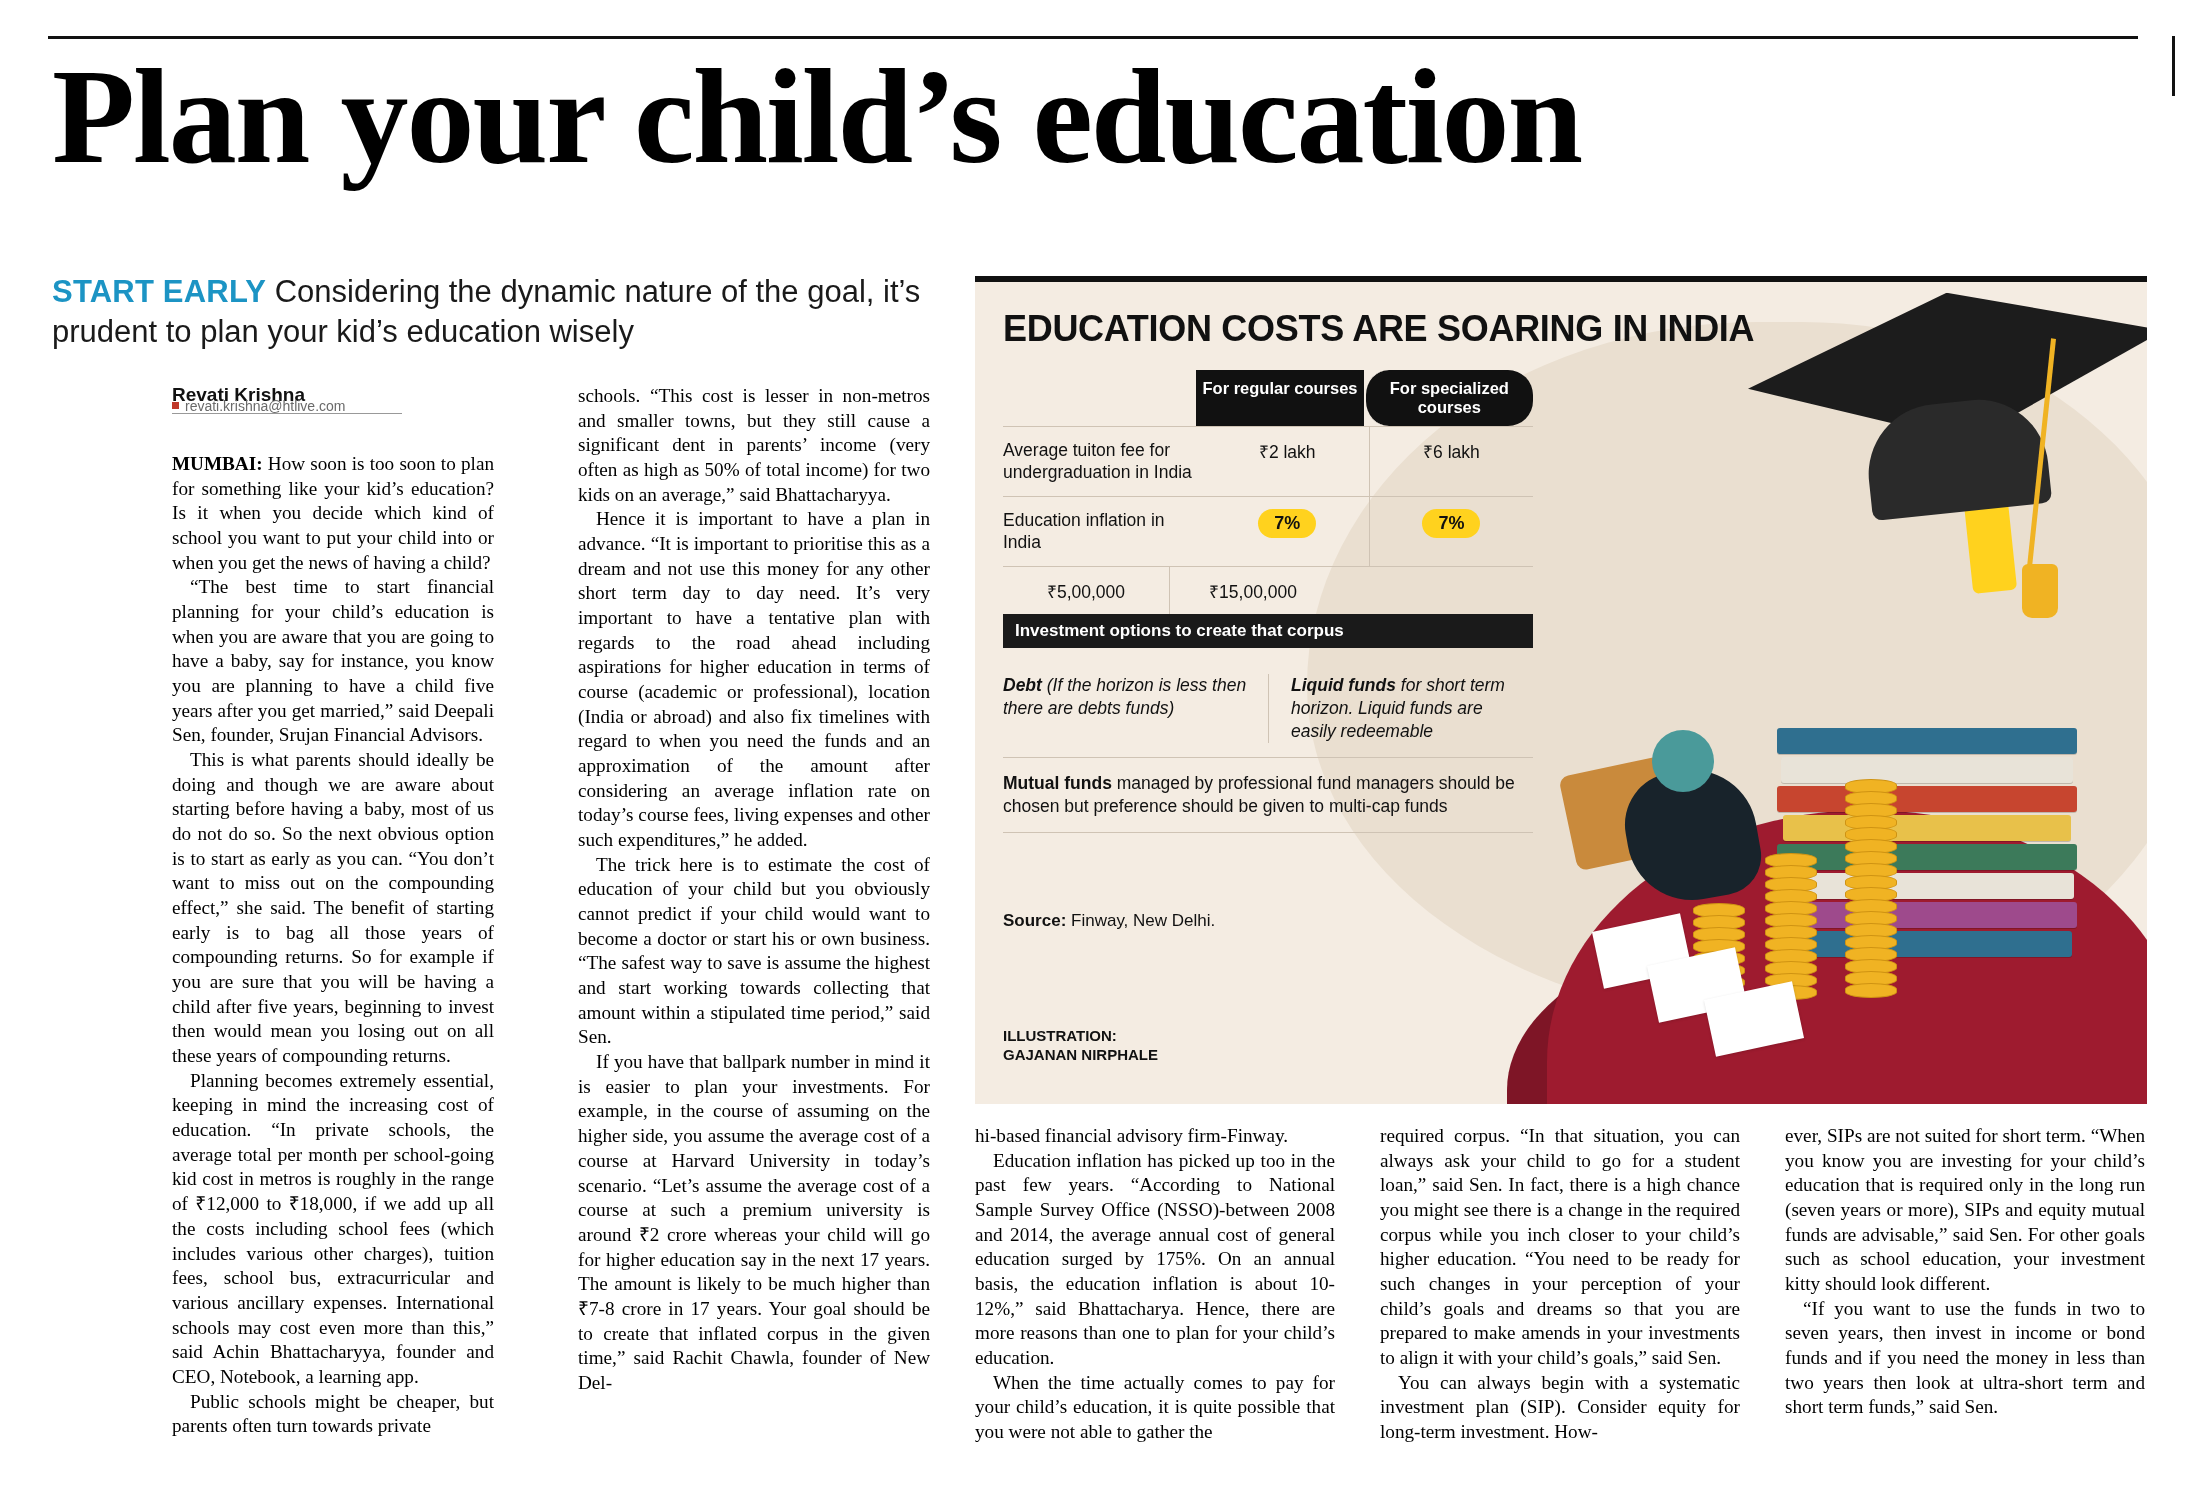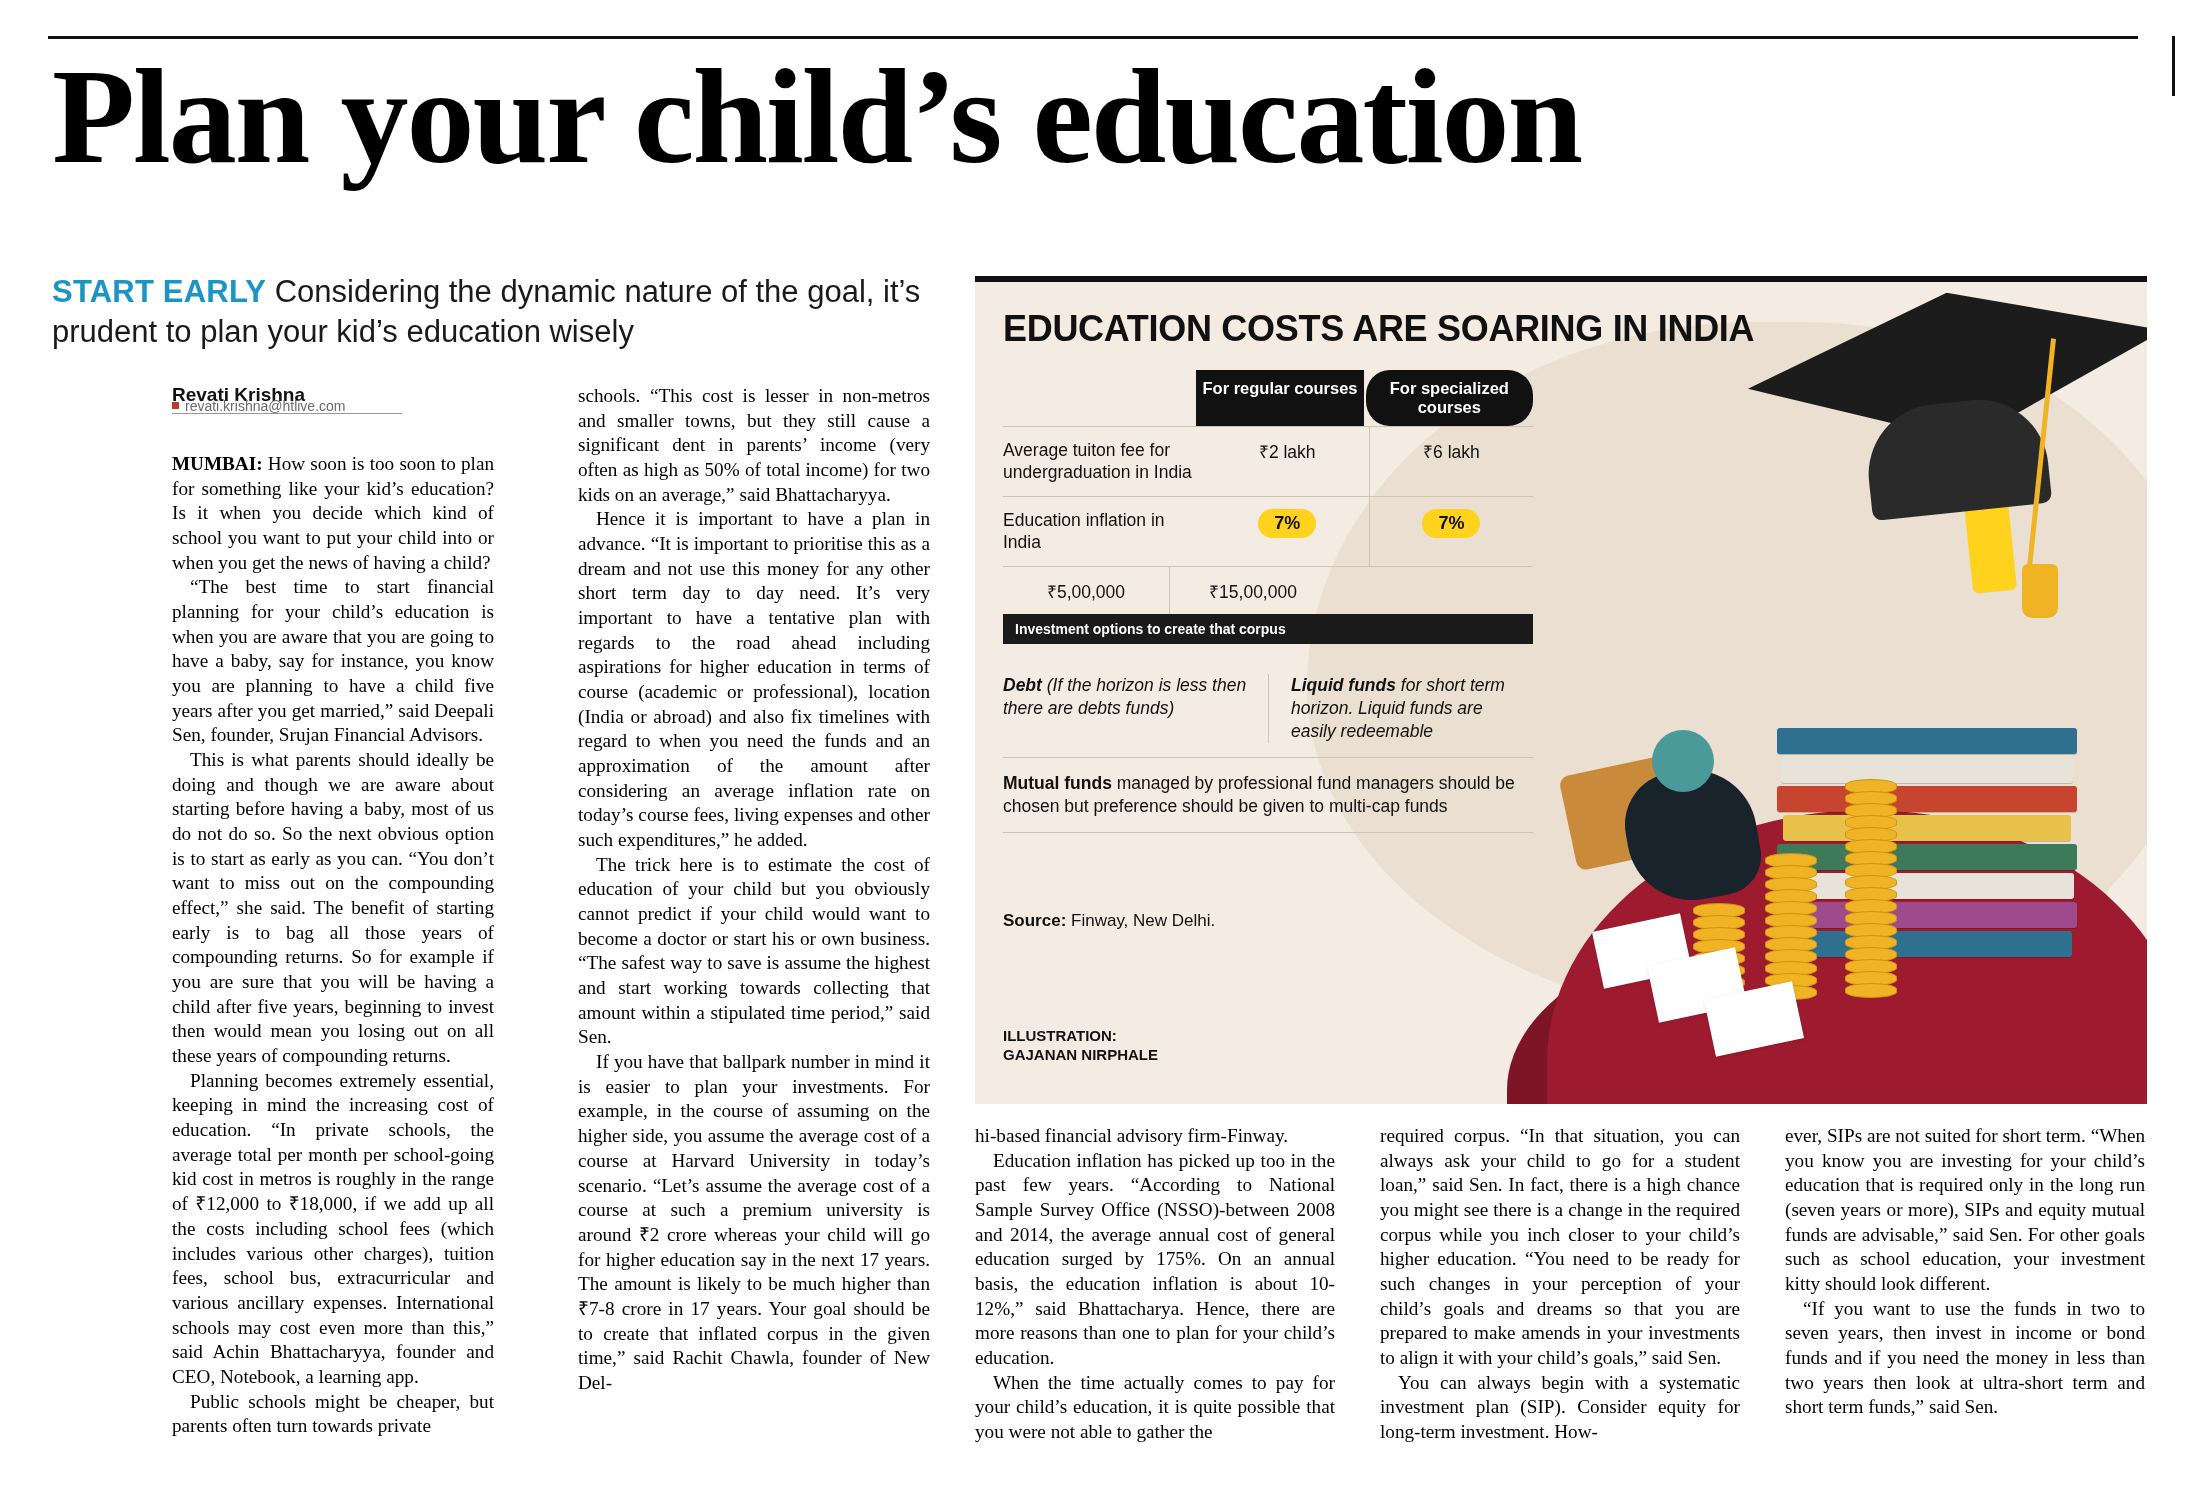--- a/index.html
+++ b/index.html
@@ -112,21 +112,21 @@
   .hdr .tbl-c.sep { border-left:2px solid #f4ece2;border-radius:25px; }
   .hdr .tbl-lab { padding-top:0; }
   .pill {
     display:inline-block; background:#ffd21e; color:#111; font-weight:700;
     border-radius:20px; padding:4px 16px; font-size:18px;
   }
   .bar-inv {
     position:absolute; left:28px; top:332px; width:530px;
     background:#1a1a1a; color:#fff;
     font-family:"Liberation Sans", sans-serif;
-    font-weight:700; font-size:14px;
+    font-weight:700; font-size:17px;
     padding:7px 12px; box-sizing:border-box;
   }
   .opts {
     position:absolute; left:28px; top:378px; width:530px;
     font-family:"Liberation Sans", sans-serif;
     font-size:17.5px; line-height:1.32; color:#111;
   }
   .opts-row { display:flex; border-bottom:1px solid #cfc3b4; padding:14px 0;font-style:italic; }
   .opts-col { width:50%; padding-right:16px; box-sizing:border-box; }
   .opts-col.sep { border-left:1px solid #cfc3b4; padding-left:22px; }

